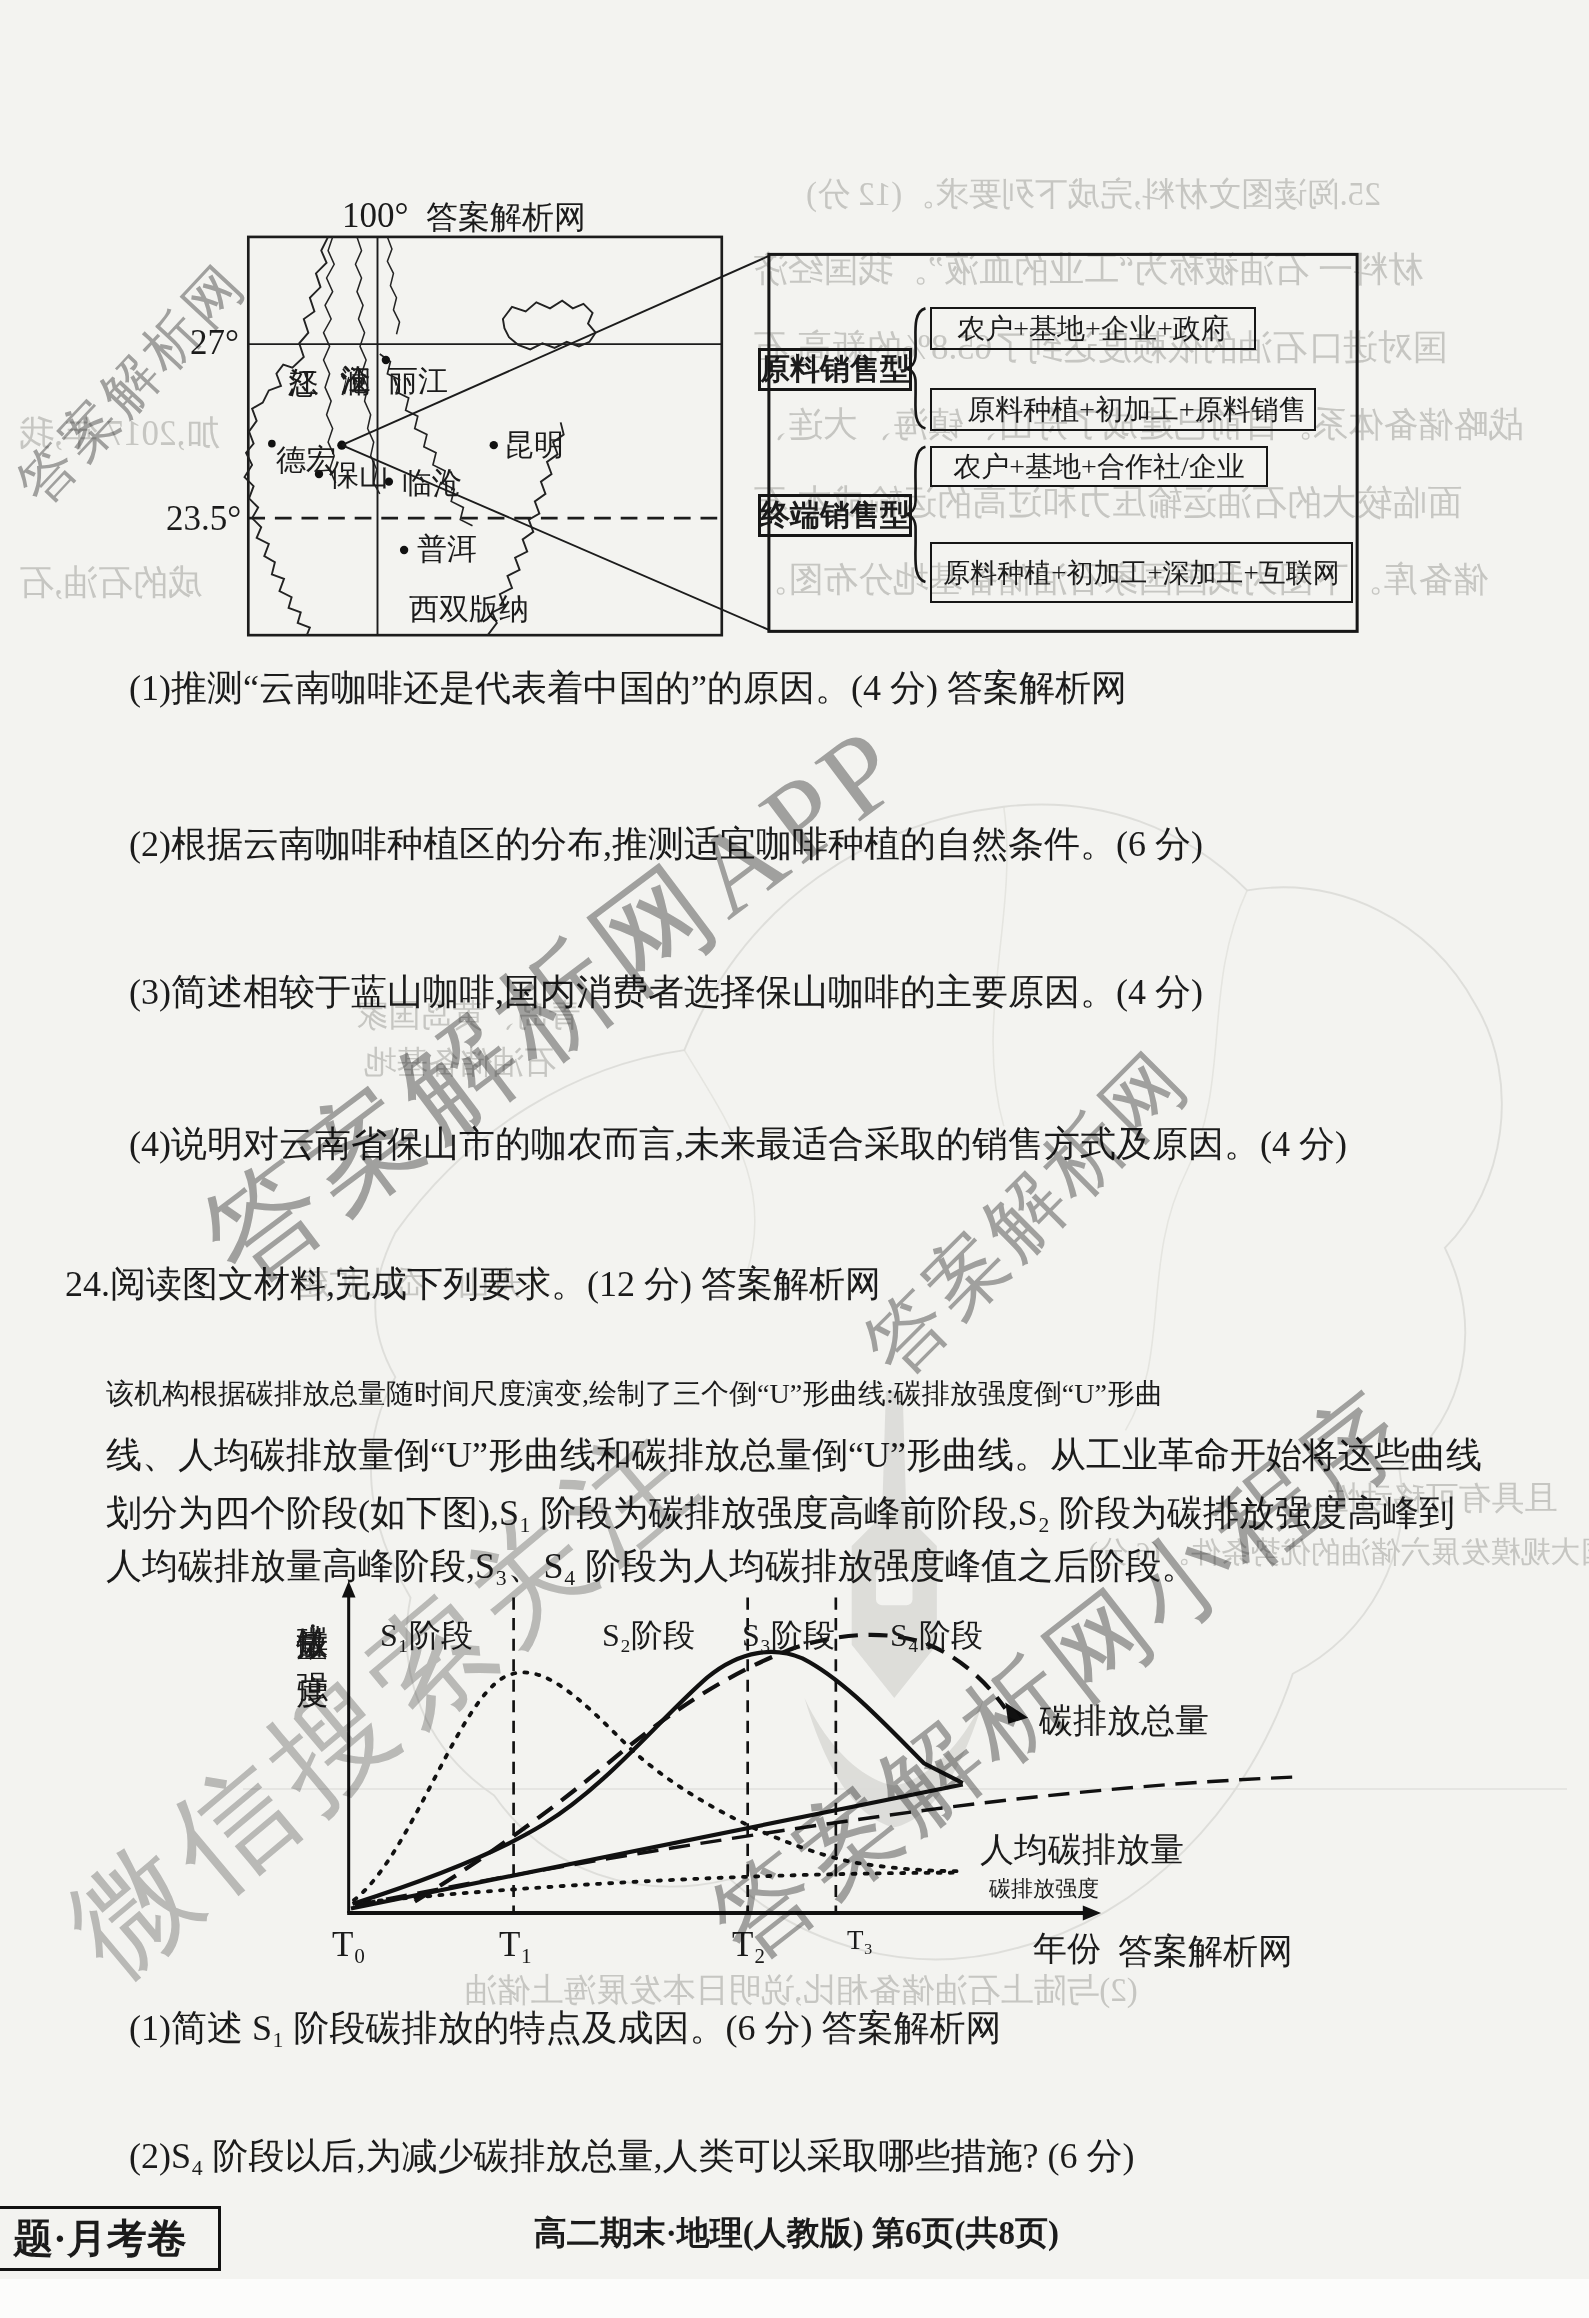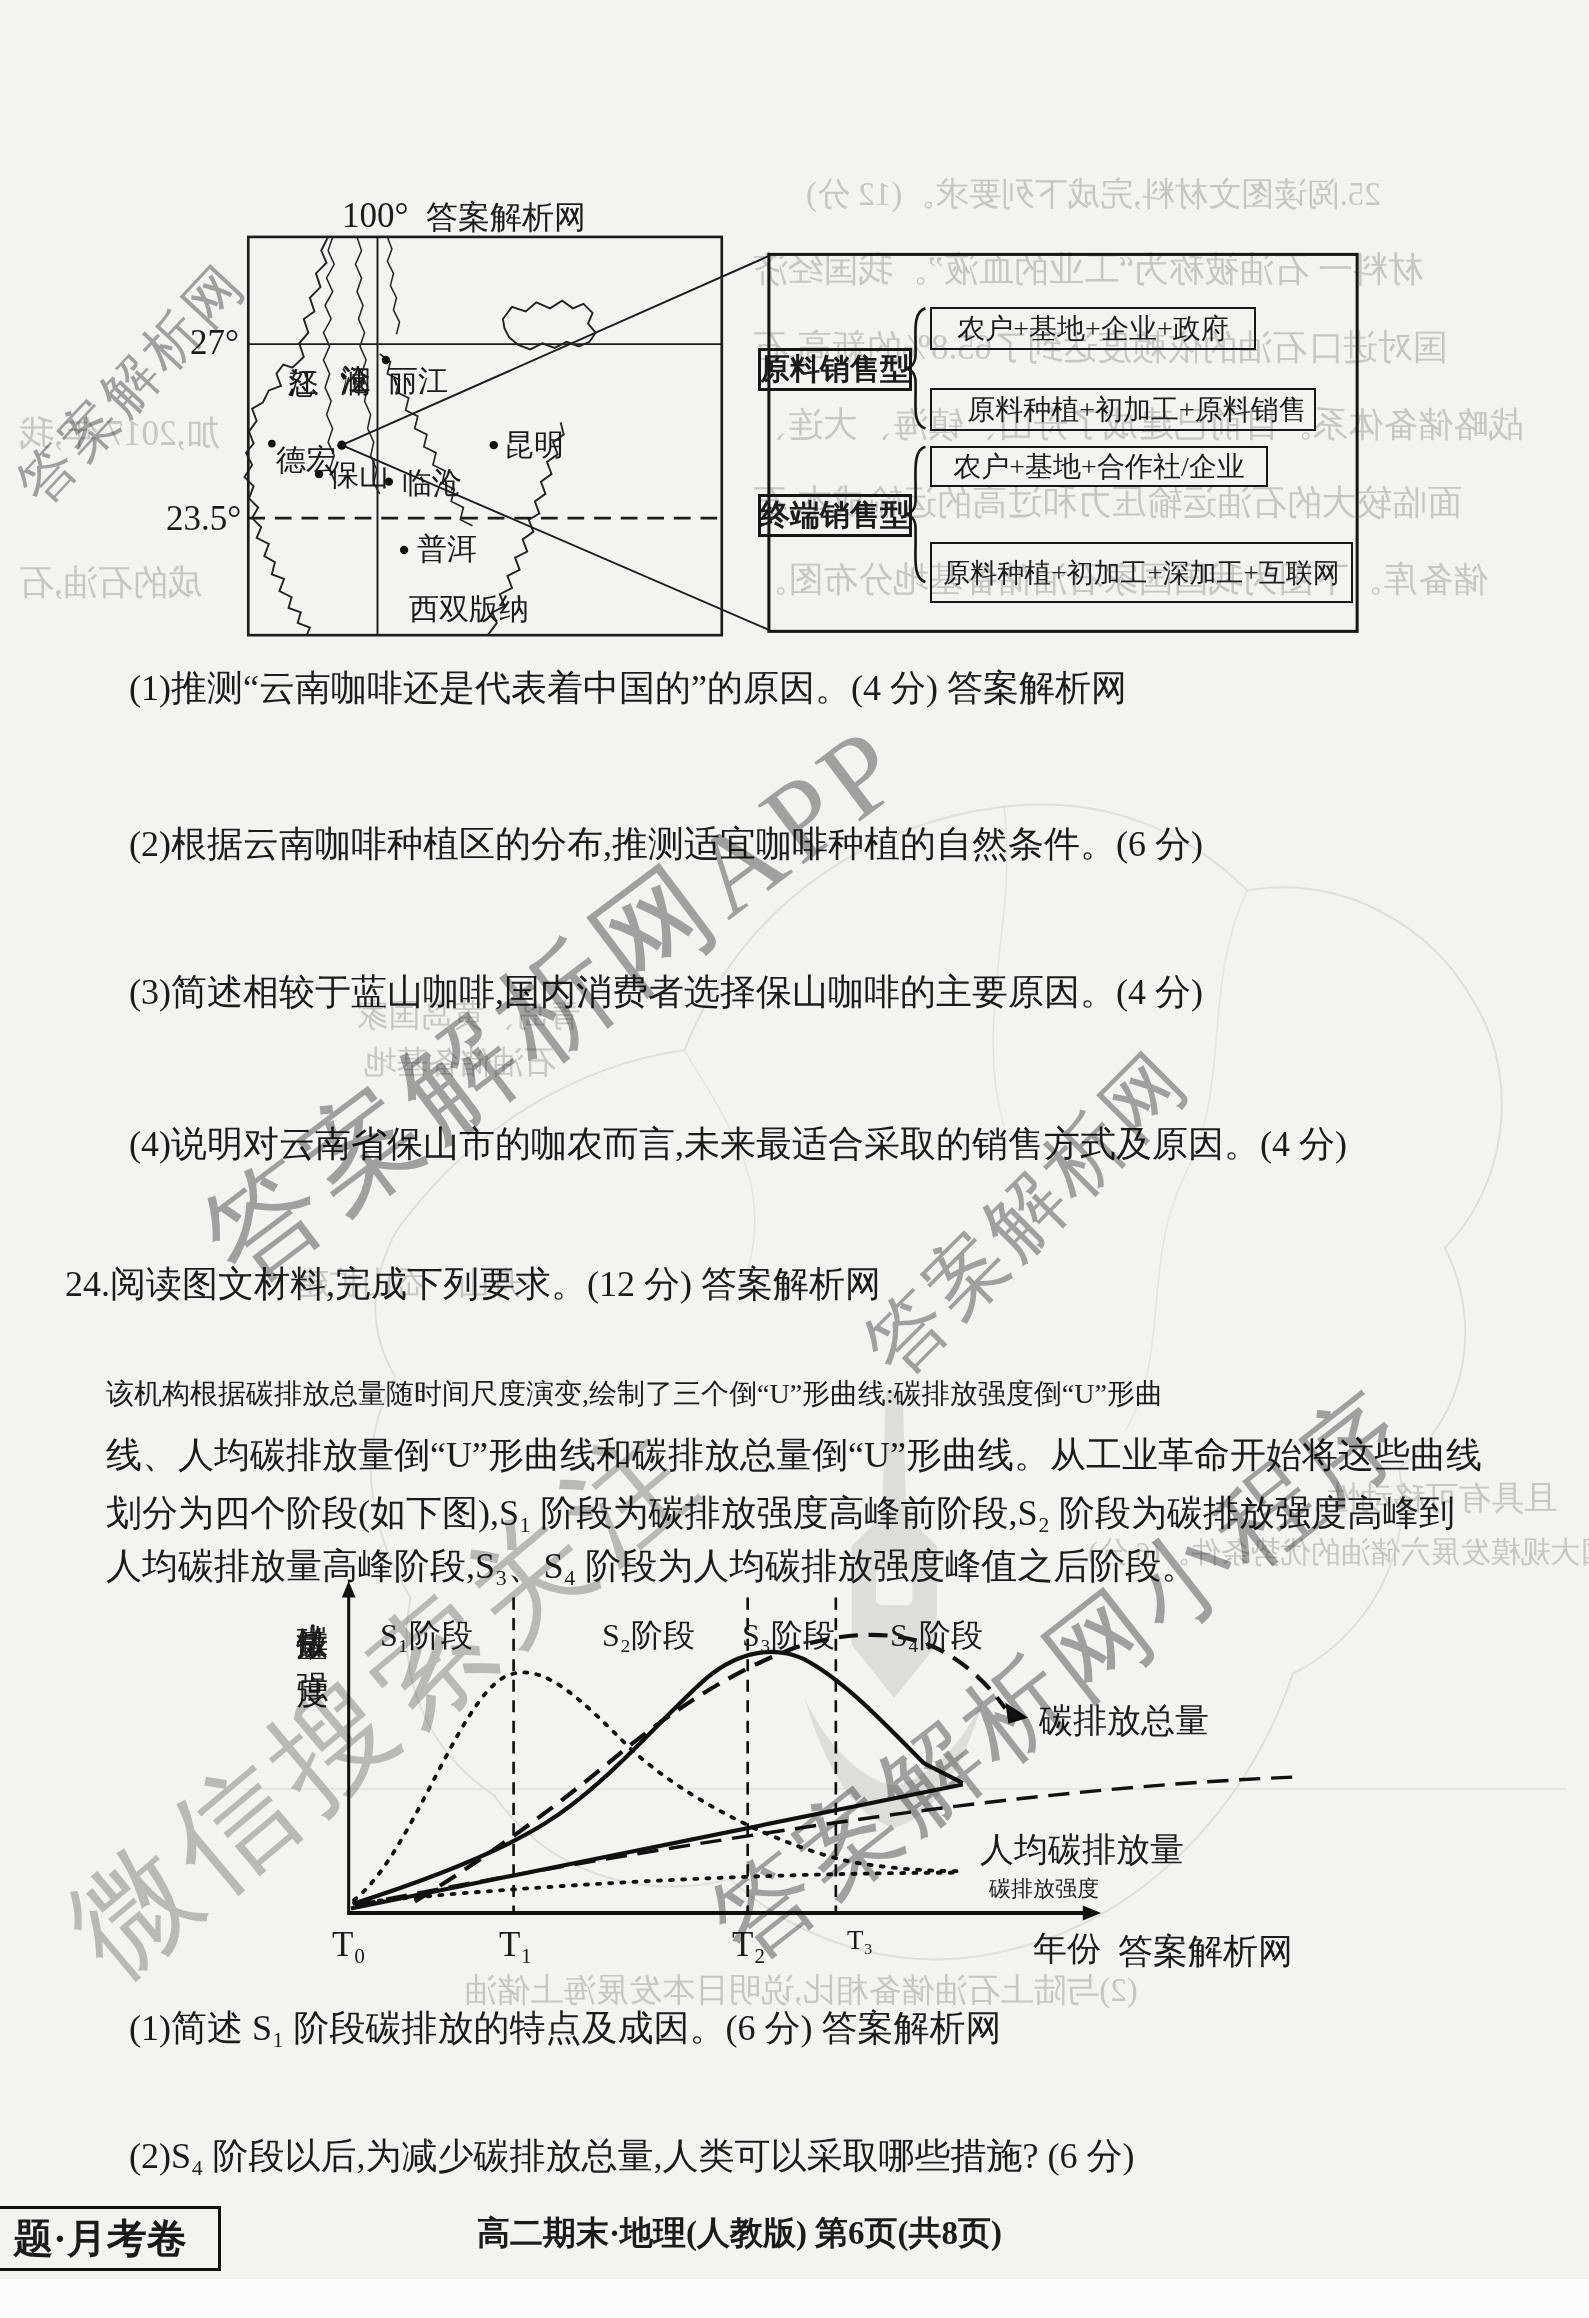--- a/index.html
+++ b/index.html
@@ -159,17 +159,17 @@
 
   <div class="wm" style="left:57px;top:445px;font-size:56px;transform:rotate(-47deg);">答案解析网</div>
   <div class="wm" style="left:266px;top:1164px;font-size:114px;transform:rotate(-37deg);letter-spacing:7.6px;">答案解析网APP</div>
   <div class="wm" style="left:917px;top:1293px;font-size:79px;transform:rotate(-45deg);">答案解析网</div>
   <div class="wm" style="left:768px;top:1856px;font-size:100px;transform:rotate(-38deg);letter-spacing:6px;">答案解析网小程序</div>
   <div class="wm" style="left:141px;top:1849px;font-size:120px;transform:rotate(-40deg);letter-spacing:9px;opacity:.55;">微信搜索关注</div>
 
   <div style="position:absolute;left:-21px;top:2206px;width:242px;height:65px;box-sizing:border-box;border:3px solid #111;display:flex;align-items:center;justify-content:center;">
     <span class="t" style="position:static;font-size:40px;font-weight:700;">题·月考卷</span>
   </div>
-  <div class="t" style="left:420px;top:2215px;width:639px;text-align:center;font-size:33px;font-weight:600;">高二期末·地理(人教版) 第6页(共8页)</div>
+  <div class="t" style="left:420px;top:2215px;width:639px;text-align:right;font-size:33px;font-weight:600;">高二期末·地理(人教版) 第6页(共8页)</div>
 
   <div style="position:absolute;left:0;top:2279px;width:1590px;height:40px;background:#ffffff;opacity:.75;"></div>
 </div>
 
 
 </body></html>

